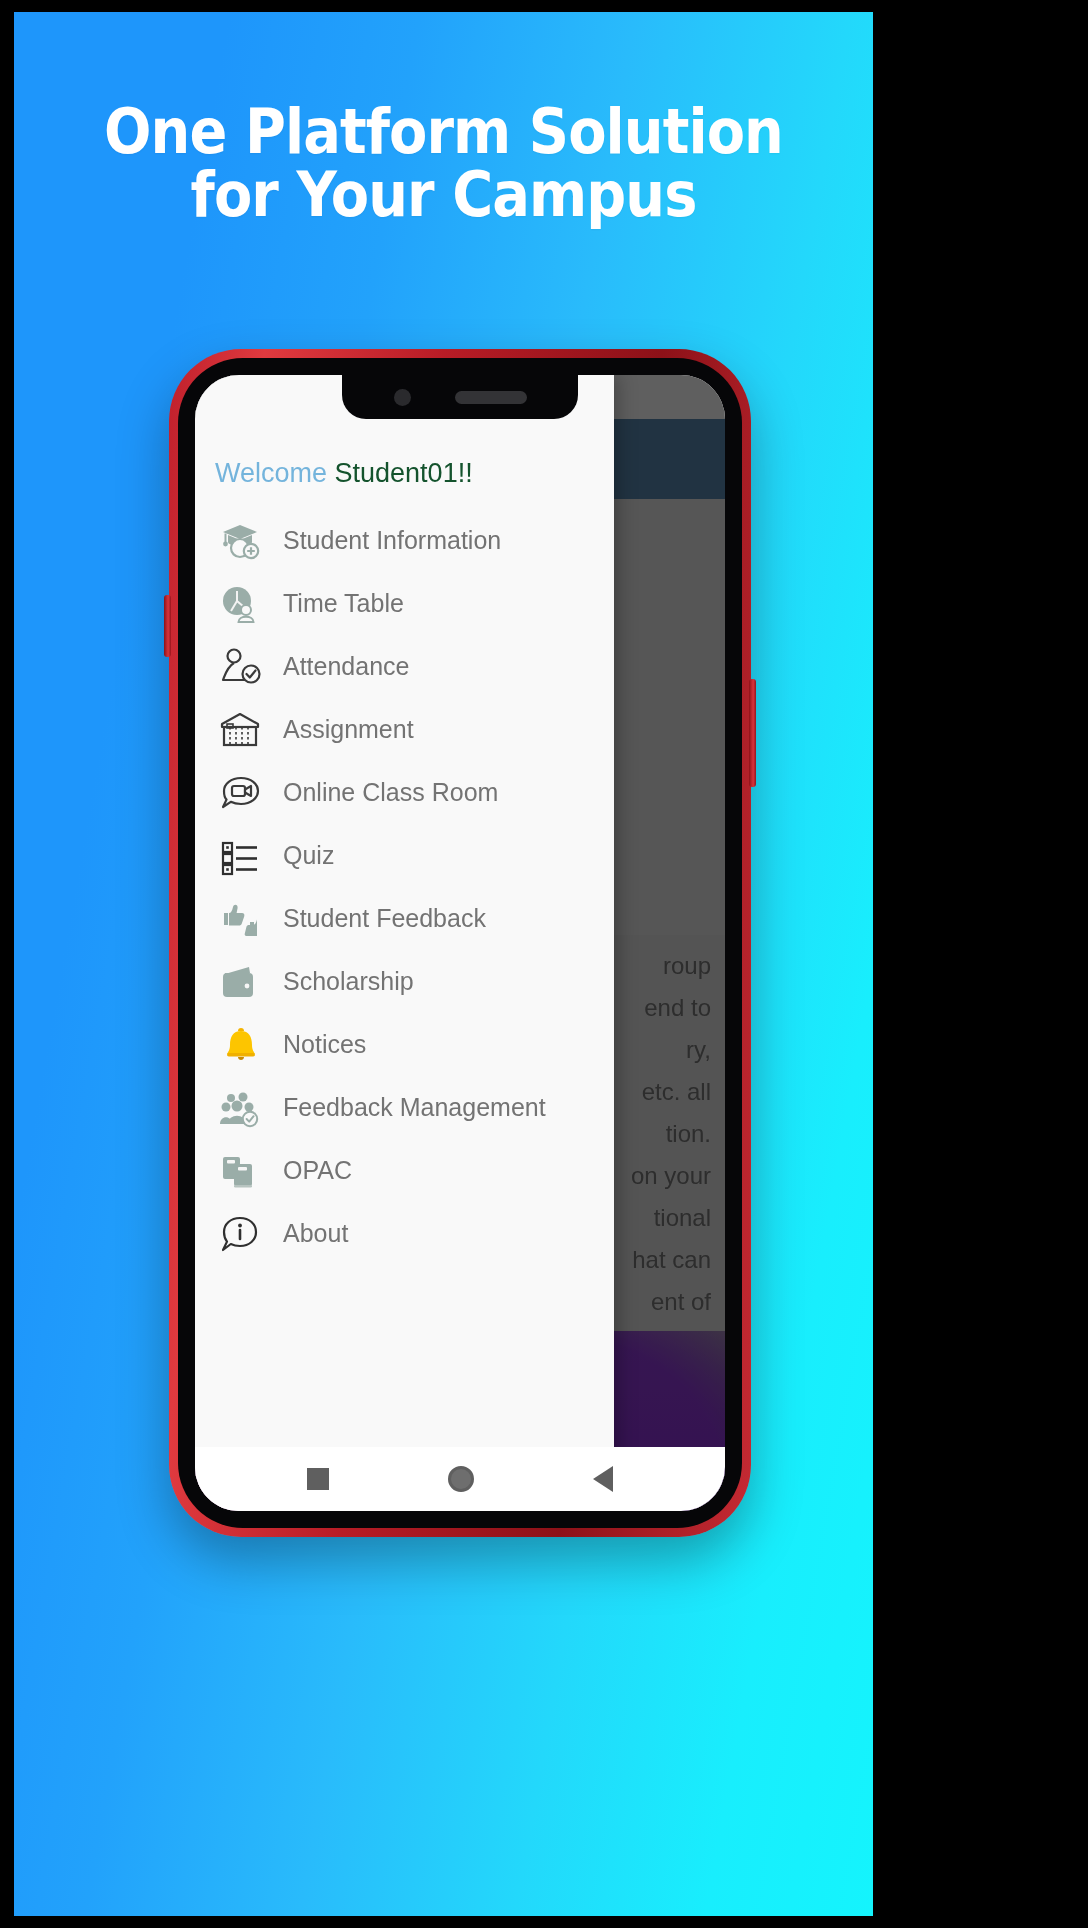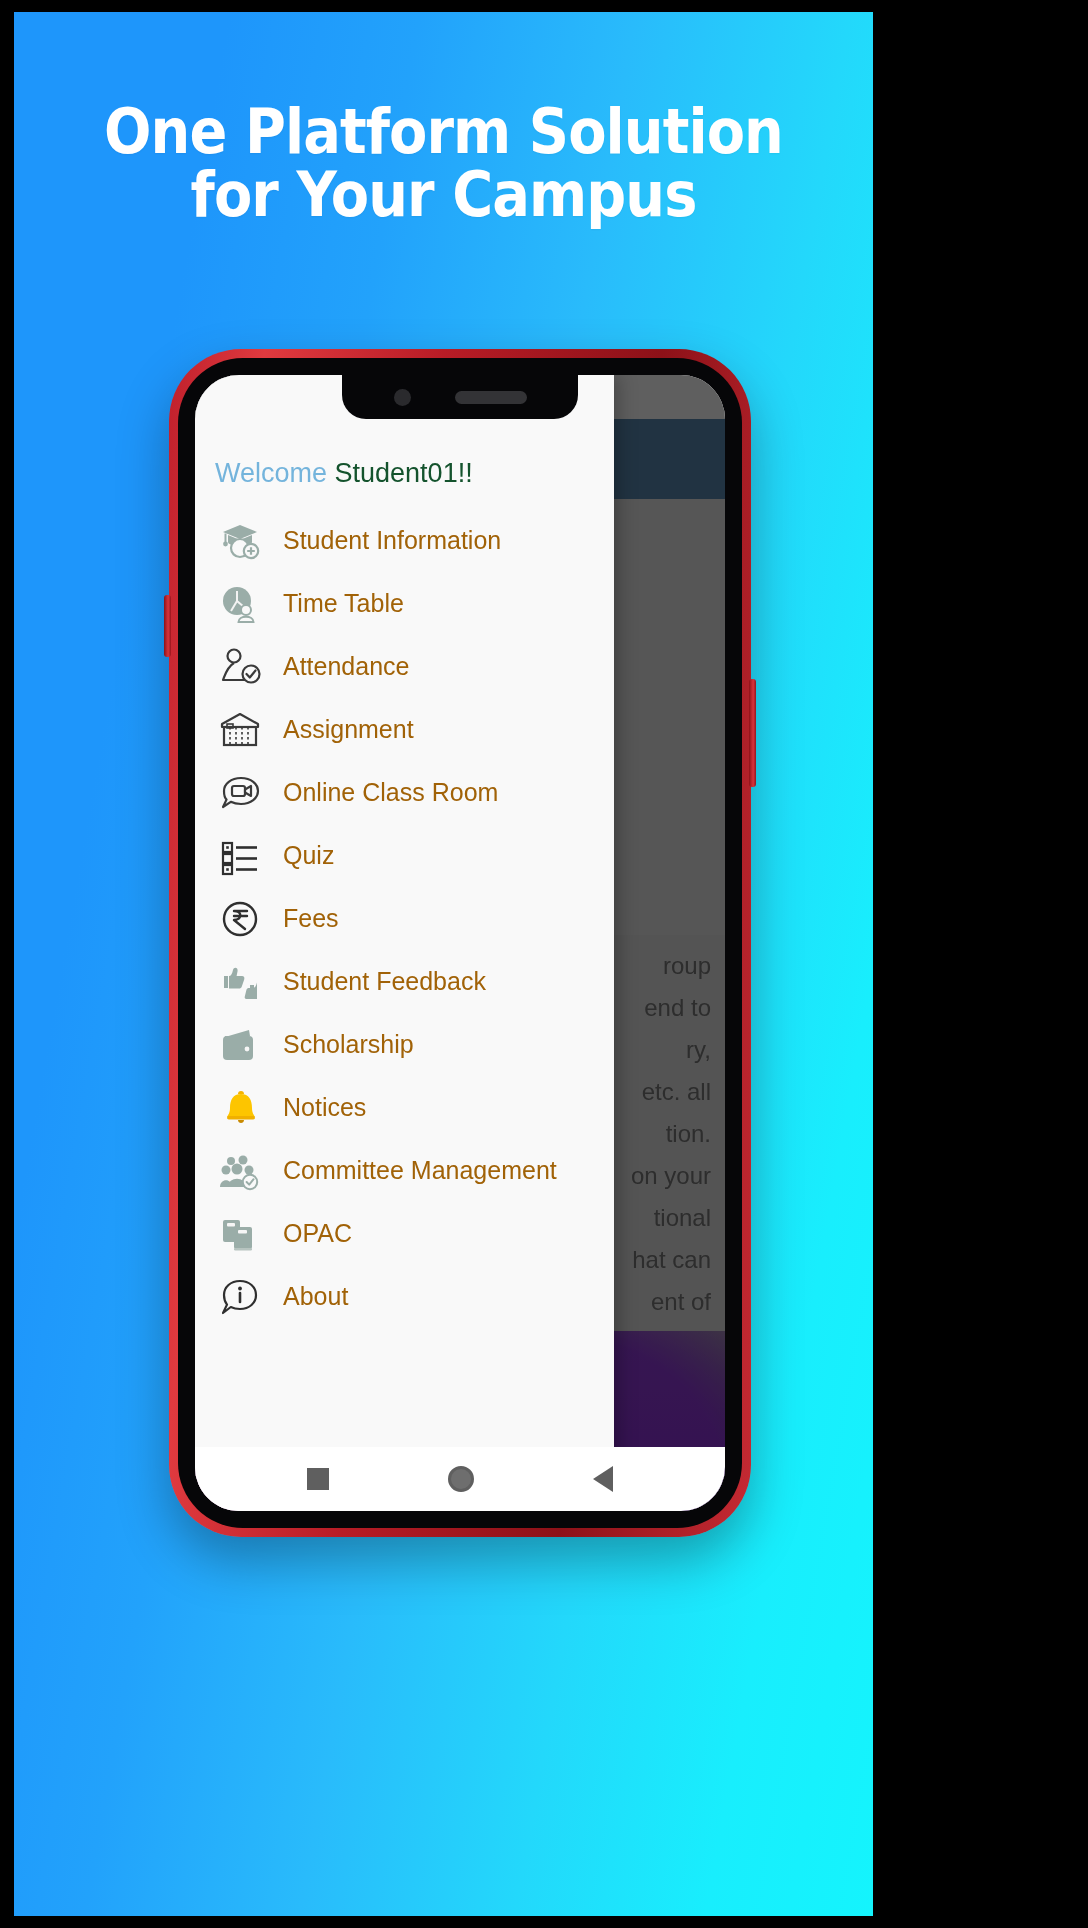--- a/index.html
+++ b/index.html
@@ -214,21 +214,21 @@
     padding-left:20px;
   }
   .drawer-item .ico {
     width:52px; height:46px;
     flex:0 0 52px;
     display:flex; align-items:center; justify-content:center;
     margin-right:16px;
   }
   .drawer-item .lbl {
     font-size:25px;
-    color:#a16207;
+    color:#737373;
     white-space:nowrap;
   }
 
   
   .android-nav {
     position:absolute;
     left:0; right:0; bottom:0;
     height:64px;
     background:#ffffff;
     display:flex;
@@ -381,29 +381,20 @@
                   <rect x="4" y="18" width="9" height="9" fill="none" stroke="#2f2f2f" stroke-width="2.2"></rect>
                   <path d="M17 22.5 L38 22.5" stroke="#2f2f2f" stroke-width="2.6"></path>
                   <rect x="4" y="29" width="9" height="9" fill="none" stroke="#2f2f2f" stroke-width="2.2"></rect>
                   <rect x="7.2" y="32.2" width="2.6" height="2.6" fill="#2f2f2f"></rect>
                   <path d="M17 33.5 L38 33.5" stroke="#2f2f2f" stroke-width="2.6"></path>
                 </svg>
               </span>
               <span class="lbl">Quiz</span>
             </div>
 
-            <div class="drawer-item">
-              <span class="ico">
-                <svg width="44" height="40" viewBox="0 0 44 40">
-                  <circle cx="21" cy="20" r="16" fill="none" stroke="#2f2f2f" stroke-width="2.4"></circle>
-                  <path d="M15 12 L28 12 M15 17 L28 17 M15 12 C23 12 24 20 15 21 L26 30" fill="none" stroke="#2f2f2f" stroke-width="2.4" stroke-linecap="round" stroke-linejoin="round"></path>
-                </svg>
-              </span>
-              <span class="lbl">Fees</span>
-            </div>
 
             <div class="drawer-item">
               <span class="ico">
                 <svg width="44" height="40" viewBox="0 0 44 40">
                   <path d="M5 14 L9 14 L9 26 L5 26 Z" fill="#9aada8"></path>
                   <path d="M10 14 C12 14 13 12 14 8 C14.8 4.6 19 5 18.6 9 L17.6 14 L23 14 C25 14 25.8 15.6 25.2 17.4 L22.8 24.6 C22.3 26 21.3 26.6 20 26.6 L10 26.6 Z" fill="#9aada8"></path>
                   <path d="M35 34 L31 34 L31 23 L35 23 Z" fill="#9aada8"></path>
                   <path d="M30 34 C28 34 27 36 26 39.6 L26 23 L36 23 C38 23 38.6 24 38.2 25.6 L36.6 32 C36.2 33.4 35.2 34 34 34 Z" fill="#9aada8" transform="rotate(180 32 30)"></path>
                 </svg>
               </span>
@@ -441,21 +432,21 @@
                   <circle cx="7" cy="19" r="4.5" fill="#9aada8"></circle>
                   <circle cx="18" cy="18" r="5.5" fill="#9aada8"></circle>
                   <circle cx="30" cy="19" r="4.5" fill="#9aada8"></circle>
                   <path d="M1 36 C1 27 13 27 13 36 Z" fill="#9aada8"></path>
                   <path d="M9 36 C9 25 27 25 27 36 Z" fill="#9aada8"></path>
                   <path d="M24 36 C24 27 37 27 37 36 Z" fill="#9aada8"></path>
                   <circle cx="31" cy="31" r="7.2" fill="#f9f9f9" stroke="#9aada8" stroke-width="2"></circle>
                   <path d="M27.6 31 L30.2 33.6 L34.6 28.2" fill="none" stroke="#9aada8" stroke-width="2" stroke-linecap="round" stroke-linejoin="round"></path>
                 </svg>
               </span>
-              <span class="lbl">Committee Management</span>
+              <span class="lbl">Feedback Management</span>
             </div>
 
             <div class="drawer-item">
               <span class="ico">
                 <svg width="44" height="40" viewBox="0 0 44 40">
                   <rect x="4" y="6" width="17" height="22" rx="2" fill="#9aada8"></rect>
                   <rect x="8" y="9" width="8" height="3.4" rx="1" fill="#f6f6f6"></rect>
                   <rect x="15" y="13" width="18" height="22" rx="2" fill="#9aada8"></rect>
                   <rect x="19" y="16" width="9" height="3.4" rx="1" fill="#f6f6f6"></rect>
                   <rect x="15" y="34" width="18" height="2.4" rx="1.2" fill="#b7c4c0"></rect>

